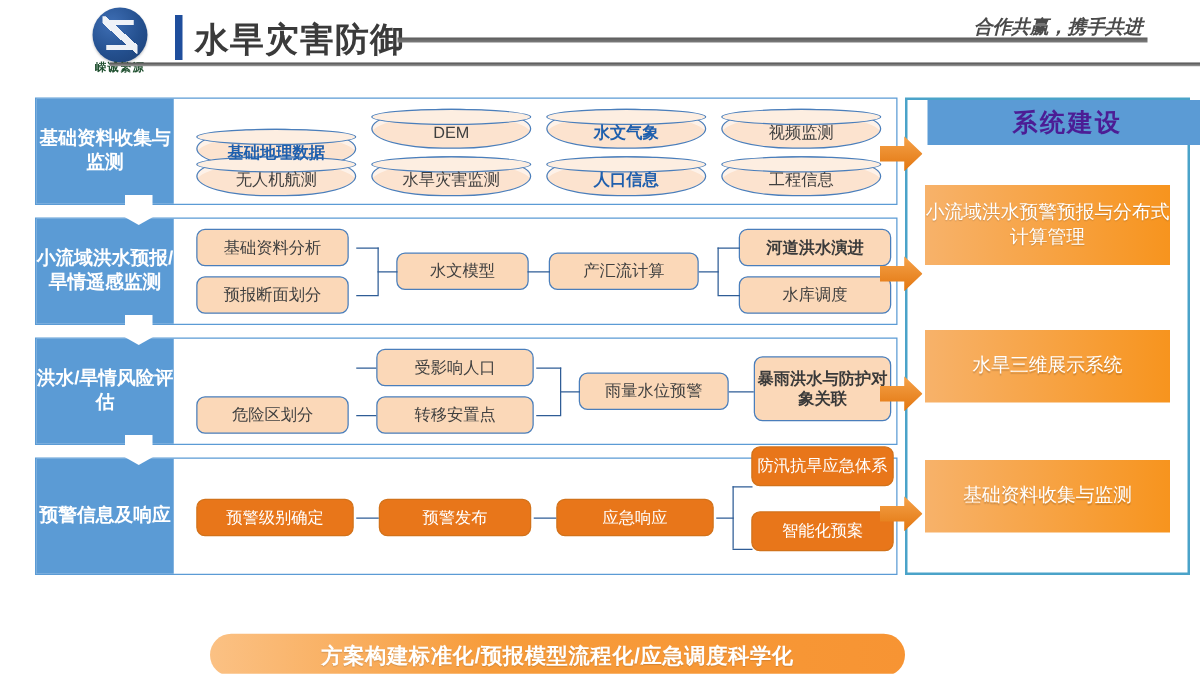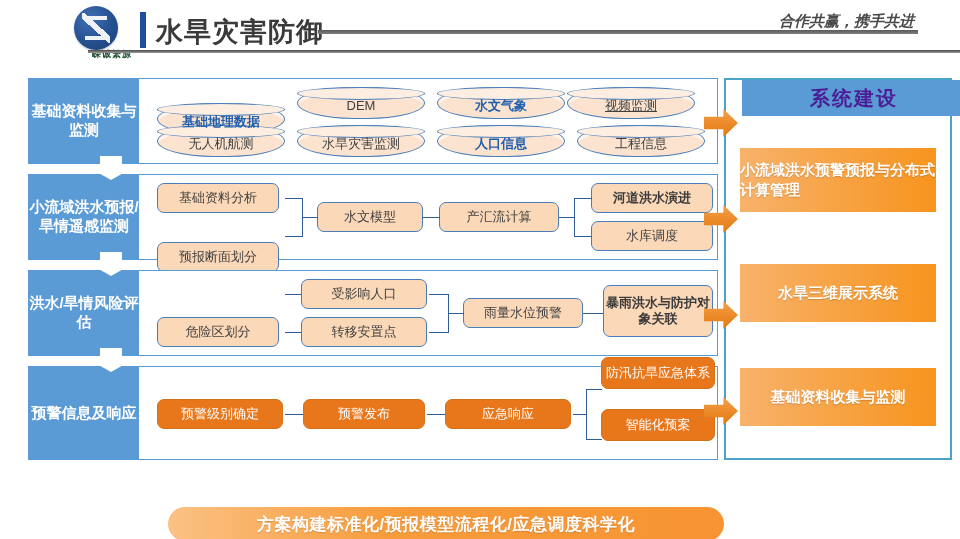--- a/index.html
+++ b/index.html
@@ -20,21 +20,21 @@
   }
   .logo-mark:after{
     content:"";position:absolute;left:8px;top:7px;width:28px;height:30px;
     background:
       linear-gradient(90deg,#ffffff 0 100%) 3px 3px/22px 4px no-repeat,
       linear-gradient(90deg,#ffffff 0 100%) 3px 23px/22px 4px no-repeat,
       linear-gradient(42deg,transparent 44%,#ffffff 44% 58%,transparent 58%) 0 0/28px 30px no-repeat;
     opacity:.92;
   }
   .logo-text{
-    position:absolute;left:16px;top:44px;width:96px;text-align:center;
+    position:absolute;left:0;top:44px;width:96px;text-align:center;
     font-size:9px;font-weight:bold;color:#1f4f2f;letter-spacing:1px;
     white-space:nowrap;
   }
   .title-bar{position:absolute;left:140px;top:12px;width:6px;height:36px;background:#1f4e9c;}
   .title{
     position:absolute;left:156px;top:14px;
     font-size:27px;font-weight:bold;color:#3a3a3a;letter-spacing:1px;
     white-space:nowrap;
   }
   .title-rule{
@@ -116,22 +116,22 @@
     border:2px solid #4aa3c9;background:#ffffff;box-sizing:border-box;
   }
   .panel-head{
     position:absolute;left:0;top:0;width:100%;height:36px;
     background:#5b9bd5;color:#4c1d95;font-weight:bold;font-size:20px;
     display:flex;align-items:center;justify-content:center;letter-spacing:2px;margin-left:16px;
   }
   .panel-item{
     position:absolute;left:14px;width:196px;
     background:linear-gradient(90deg,#f7b26a,#f7941e);
-    color:#ffffff;font-weight:bold;font-size:15px;line-height:1.35;
-    display:flex;align-items:center;justify-content:center;
+    color:#ffffff;font-weight:normal;font-size:15px;line-height:1.35;
+    display:flex;align-items:center;justify-content:center;text-align:center;
     text-shadow:0 1px 1px rgba(0,0,0,.18);
   }
 
   
   .banner{
     position:absolute;left:168px;top:507px;width:556px;height:34px;
     border-radius:17px;
     background:linear-gradient(90deg,#fbc184,#f79c3b 40%,#f79433);
     color:#ffffff;font-weight:bold;font-size:17px;letter-spacing:.5px;
     display:flex;align-items:center;justify-content:center;
@@ -162,21 +162,21 @@
       <div class="row-body">
         <div class="node cyl" style="left:18px;top:8px;width:128px;height:32px;margin-top:16px;">
             <span class="bluebold">基础地理数据</span>
           </div>
         <div class="node cyl" style="left:158px;top:8px;width:128px;height:32px;">
             <span>DEM</span>
           </div>
         <div class="node cyl" style="left:298px;top:8px;width:128px;height:32px;">
             <span class="bluebold">水文气象</span>
           </div>
-        <div class="node cyl" style="left:428px;top:8px;width:128px;height:32px;text-decoration:underline;">
+        <div class="node cyl" style="left:438px;top:8px;width:128px;height:32px;">
             <span>视频监测</span>
           </div>
 
         <div class="node cyl" style="left:18px;top:46px;width:128px;height:32px;">
             <span>无人机航测</span>
           </div>
         <div class="node cyl" style="left:158px;top:46px;width:128px;height:32px;">
             <span>水旱灾害监测</span>
           </div>
         <div class="node cyl" style="left:298px;top:46px;width:128px;height:32px;">
@@ -203,21 +203,21 @@
         <div class="conn h" style="left:283px;top:42px;width:18px;"></div>
 
         <div class="conn h" style="left:420px;top:42px;width:16px;"></div>
         <div class="conn v" style="left:435px;top:23px;height:38px;"></div>
         <div class="conn h" style="left:435px;top:23px;width:18px;"></div>
         <div class="conn h" style="left:435px;top:61px;width:18px;"></div>
 
         <div class="node rbox" style="left:18px;top:8px;width:122px;height:30px;">
             <span>基础资料分析</span>
           </div>
-        <div class="node rbox" style="left:18px;top:46px;width:122px;height:30px;margin-top:21px;">
+        <div class="node rbox" style="left:18px;top:46px;width:122px;height:30px;">
             <span>预报断面划分</span>
           </div>
         <div class="node rbox" style="left:178px;top:27px;width:106px;height:30px;">
             <span>水文模型</span>
           </div>
         <div class="node rbox" style="left:300px;top:27px;width:120px;height:30px;">
             <span>产汇流计算</span>
           </div>
         <div class="node rbox" style="left:452px;top:8px;width:122px;height:30px;">
             <span class="darkbold">河道洪水演进</span>

